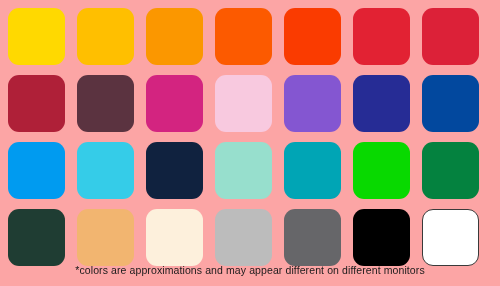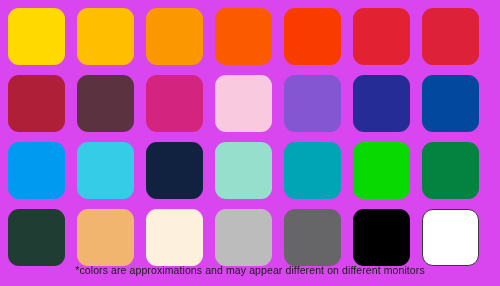--- a/index.html
+++ b/index.html
@@ -10,21 +10,21 @@
   body {
     width: 500px;
     height: 286px;
     overflow: hidden;
     font-family: "Liberation Sans", "DejaVu Sans", sans-serif;
   }
   #palette-page {
     position: relative;
     width: 500px;
     height: 286px;
-    background: #d946ef;
+    background: #fca5a5;
     box-sizing: border-box;
   }
   #swatch-grid {
     position: absolute;
     left: 8px;
     top: 8px;
     width: 484px;
     display: grid;
     grid-template-columns: repeat(7, 57px);
     grid-template-rows: repeat(4, 57px);

